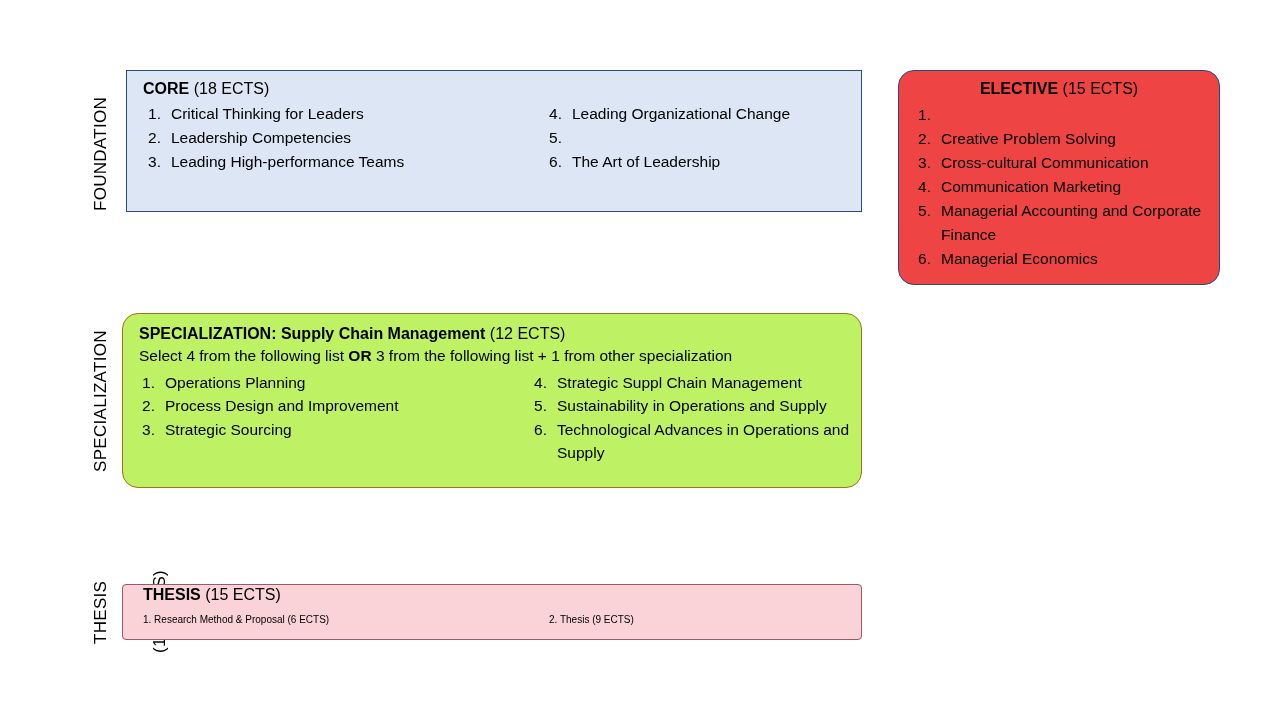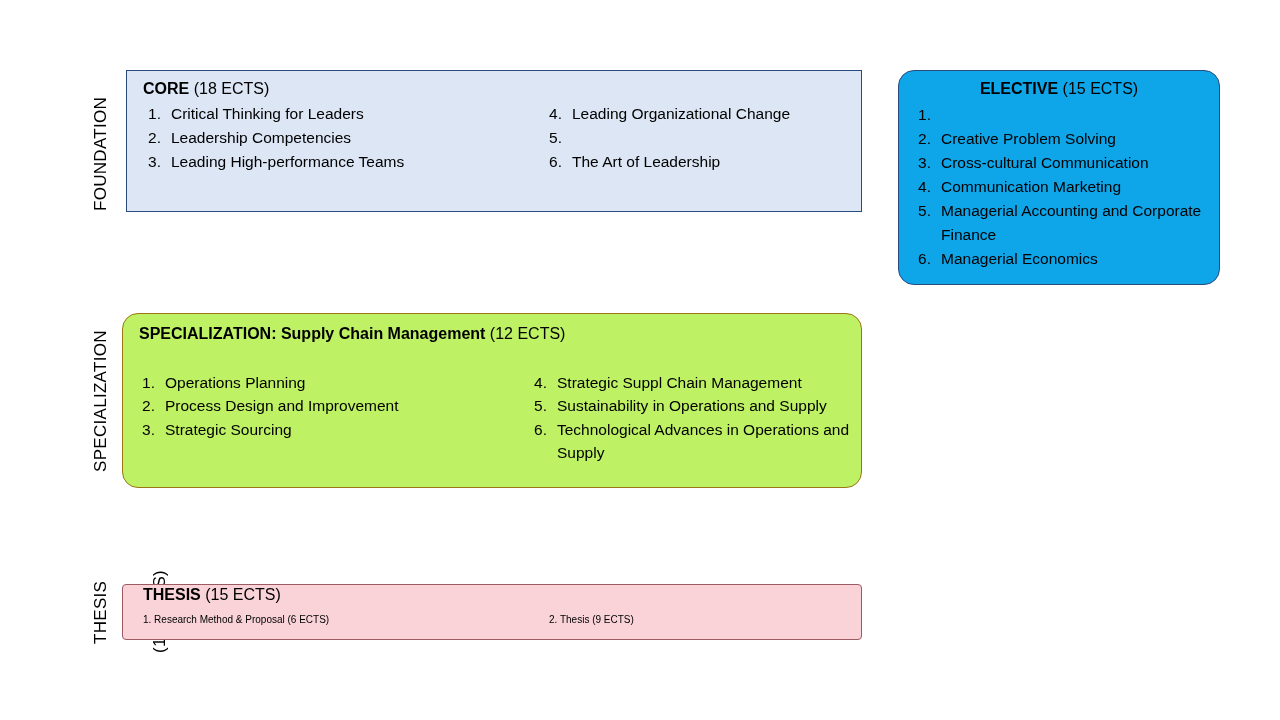--- a/index.html
+++ b/index.html
@@ -42,21 +42,21 @@
     height: 142px;
     background: #dce6f4;
     border: 1.5px solid #2a4b7c;
     border-radius: 0;
   }
   .box-elective {
     left: 898px;
     top: 70px;
     width: 322px;
     height: 215px;
-    background: #0ea5e9;
+    background: #ef4444;
     border: 1.5px solid #2a4b7c;
     border-radius: 16px;
   }
   .box-spec {
     left: 122px;
     top: 313px;
     width: 740px;
     height: 175px;
     background: #bef264;
     border: 1.5px solid #9c7516;
@@ -247,20 +247,23 @@
         <span class="txt">Managerial Economics</span>
       </li>
     </ol>
   </div>
 </div>
 
 <div class="box box-spec">
   <div class="box-title spec-title">
     <b>SPECIALIZATION: Supply Chain Management</b><span> (12 ECTS)</span>
   </div>
+  <div class="spec-sub">
+    <span>Select 4 from the following list </span><b>OR</b><span> 3 from the following list + 1 from other specialization</span>
+  </div>
   <div class="spec-cols">
     <div class="spec-col first">
       <ol class="numlist">
         <li>
           <span class="num">1.</span>
           <span class="txt">Operations Planning</span>
         </li>
         <li>
           <span class="num">2.</span>
           <span class="txt">Process Design and Improvement</span>

